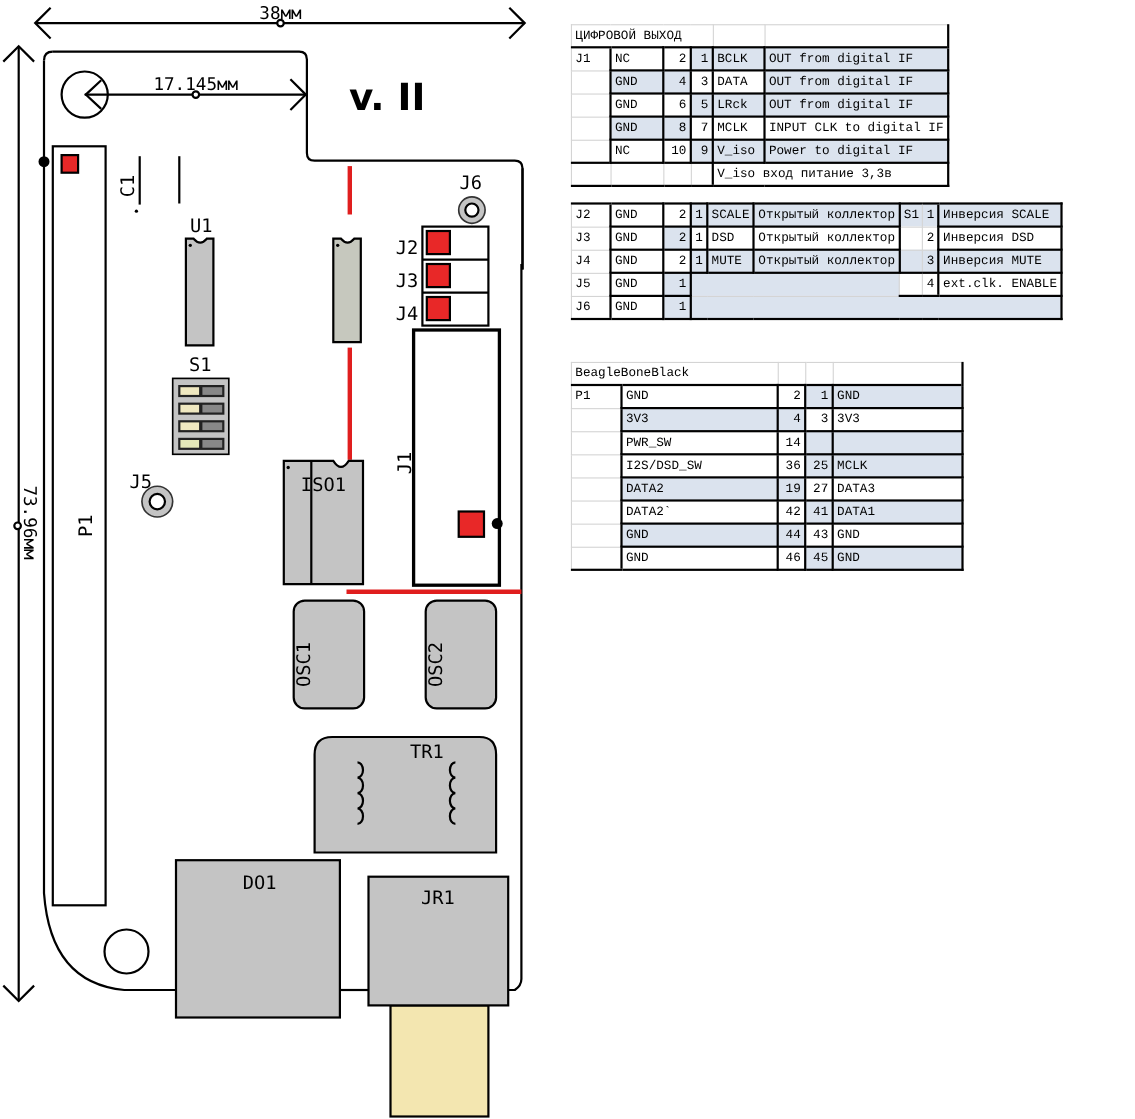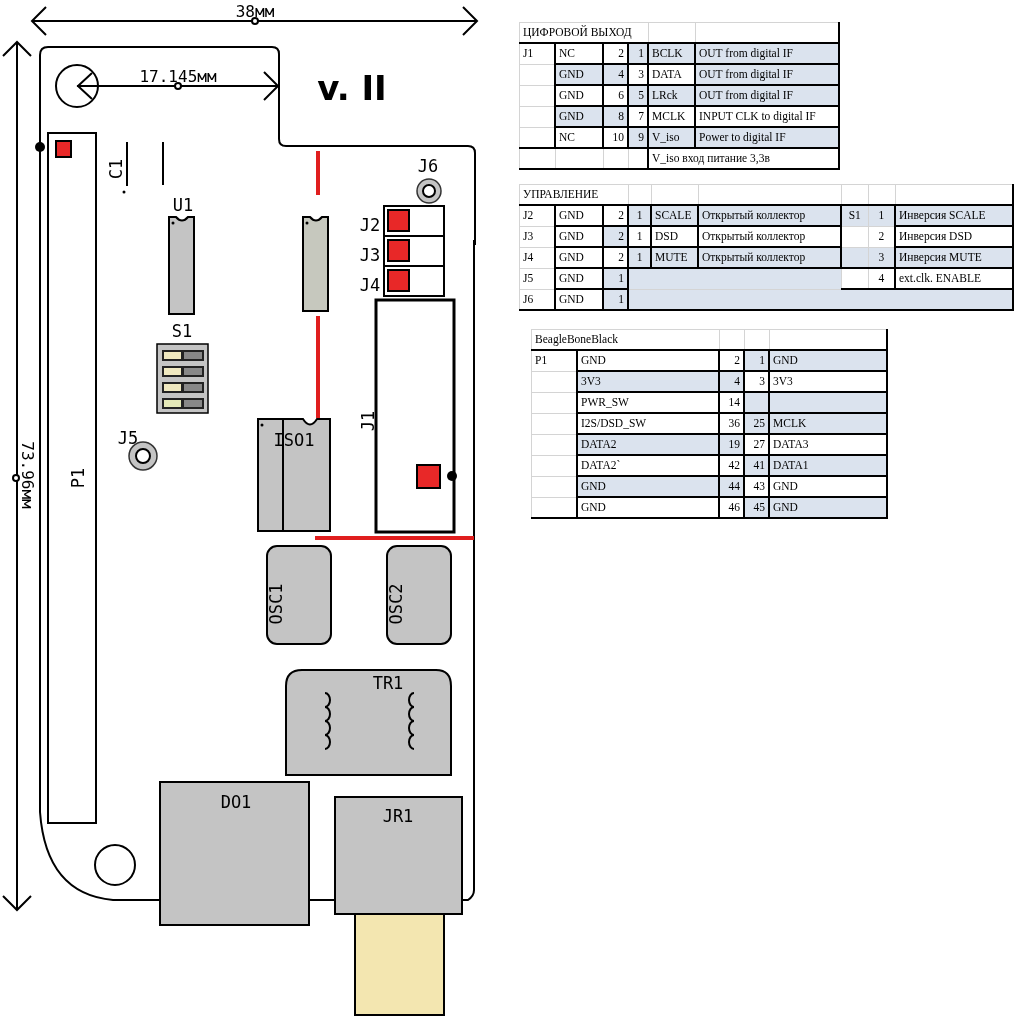--- a/index.html
+++ b/index.html
@@ -1,19 +1,19 @@
 <!DOCTYPE html>
 <html><head>
 <meta charset="utf-8">
 <style>
   html,body{margin:0;padding:0;background:#fff;}
   body{width:1032px;height:1017px;position:relative;overflow:hidden;font-family:"Liberation Sans",sans-serif;}
   #pcb{position:absolute;left:0;top:0;}
   .lbl{font-family:"DejaVu Sans Mono",monospace;fill:#000;}
-  table.x{position:absolute;border-collapse:collapse;font-family:Liberation Serif, serif;font-size:11.5px;color:#000;padding-left:28px;}
+  table.x{position:absolute;border-collapse:collapse;font-family:Liberation Mono, monospace;font-size:11.5px;color:#000;padding-left:28px;}
   table.x td{height:19px;padding:0 3px;border:1px solid #d4d4d4;white-space:nowrap;line-height:19px;}
   table.x td.b{background:#dbe3ee;}
   table.x td.w{background:#fff;}
   table.x td.r{text-align:right;}
   table.x td.c{text-align:center;}
   table.x td.k{border:2px solid #000;}
   table.x td.kt{border-top:2px solid #000;}
   table.x td.kb{border-bottom:2px solid #000;}
   table.x td.kr{border-right:2px solid #000;}
 </style>
@@ -214,29 +214,20 @@
     <td class="w kt kb"></td>
     <td class="w kt kb"></td>
     <td class="w kt kb"></td>
     <td colspan="2" class="w k">V_iso вход питание 3,3в</td>
   </tr>
 </tbody>
   </table>
 
 <table class="x" style="left:519px;top:184px;">
   <tbody>
-      <tr>
-    <td colspan="3" class="w">УПРАВЛЕНИЕ</td>
-    <td class="w" style="width:16px"></td>
-    <td class="w" style="width:40px"></td>
-    <td class="w" style="width:136px"></td>
-    <td class="w" style="width:20px"></td>
-    <td class="w" style="width:20px"></td>
-    <td class="w kr" style="width:110px"></td>
-  </tr>
   <tr>
     <td class="w kt" style="width:28px">J2</td>
     <td class="w k" style="width:40px">GND</td>
     <td class="w k r" style="width:17px">2</td>
     <td class="b k c">1</td>
     <td class="b k">SCALE</td>
     <td class="b k">Открытый коллектор</td>
     <td class="b kt c">S1</td>
     <td class="b kt c">1</td>
     <td class="b k">Инверсия SCALE</td>
@@ -274,21 +265,21 @@
   </tr>
   <tr>
     <td class="w kb">J6</td>
     <td class="w k">GND</td>
     <td class="b k r">1</td>
     <td colspan="6" class="b kb kr"></td>
   </tr>
 </tbody>
   </table>
 
-<table class="x" style="left:519px;top:329px;margin-left:12px;">
+<table class="x" style="left:519px;top:329px;">
   <tbody>
       <tr>
     <td colspan="2" class="w">BeagleBoneBlack</td>
     <td class="w" style="width:18px"></td>
     <td class="w" style="width:18px"></td>
     <td class="w kr" style="width:110px"></td>
   </tr>
   <tr>
     <td class="w kt" style="width:38px">P1</td>
     <td class="w k" style="width:134px">GND</td>

